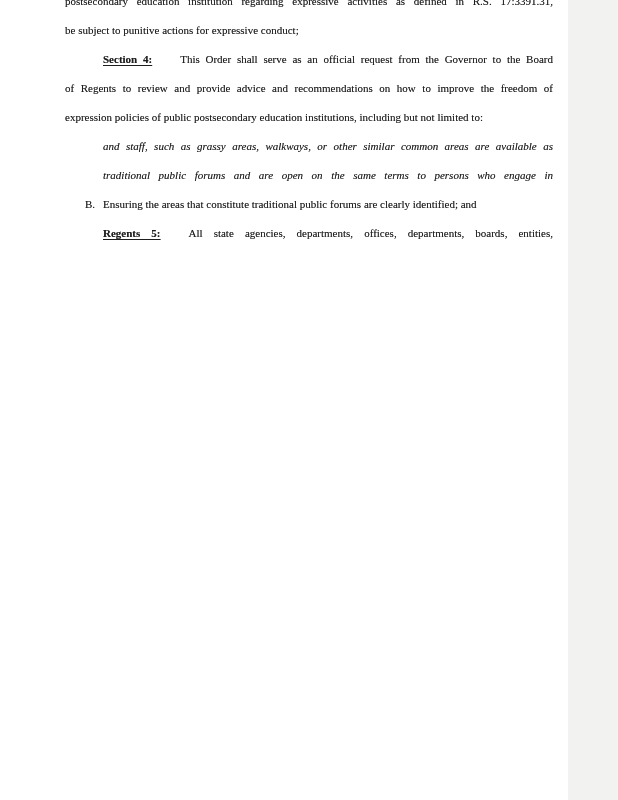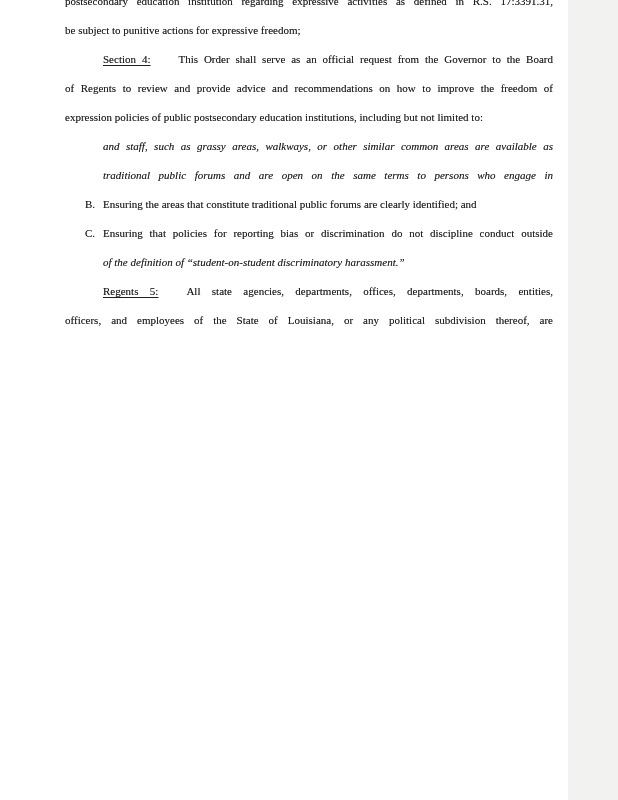--- a/index.html
+++ b/index.html
@@ -26,53 +26,48 @@
     height: 29px;
     line-height: 29px;
     text-align: justify;
     text-align-last: left;
   }
   .line.full { text-align-last: justify; }
   .line.indent { padding-left: 38px; }
   .line.li-first { padding-left: 20px; }
   .line.li-cont { padding-left: 38px; font-style: italic; }
   .marker { display: inline-block; width: 18px; }
-  .slabel { text-decoration: underline; text-underline-offset: 2px; }
+  .slabel { text-decoration: underline; text-underline-offset: 2px; font-weight: bold; }
   .tab { display: inline-block; width: 28px; }
 </style>
 </head>
 <body>
 
 <div class="page">
   <div class="content">
 
     <div>
       <div class="line full">postsecondary education institution regarding expressive activities as defined in R.S. 17:3391.31,</div>
-      <div class="line">be subject to punitive actions for expressive freedom;</div>
+      <div class="line">be subject to punitive actions for expressive conduct;</div>
     </div>
 
     <div>
       <div class="line full indent"><span class="slabel">Section 4:</span><span class="tab"></span><span>This Order shall serve as an official request from the Governor to the Board</span></div>
       <div class="line full">of Regents to review and provide advice and recommendations on how to improve the freedom of</div>
       <div class="line">expression policies of public postsecondary education institutions, including but not limited to:</div>
     </div>
 
     <div>
       <div>
         <div class="line full li-cont">and staff, such as grassy areas, walkways, or other similar common areas are available as</div>
         <div class="line full li-cont">traditional public forums and are open on the same terms to persons who engage in</div>
       </div>
       <div>
         <div class="line li-first"><span class="marker">B.</span><span>Ensuring the areas that constitute traditional public forums are clearly identified; and</span></div>
       </div>
-      <div>
-        <div class="line full li-first"><span class="marker">C.</span><span>Ensuring that policies for reporting bias or discrimination do not discipline conduct outside</span></div>
-        <div class="line li-cont">of the definition of “student-on-student discriminatory harassment.”</div>
-      </div>
     </div>
 
     <div>
       <div class="line full indent"><span class="slabel">Regents 5:</span><span class="tab"></span><span>All state agencies, departments, offices, departments, boards, entities,</span></div>
-      <div class="line full">officers, and employees of the State of Louisiana, or any political subdivision thereof, are</div>
     </div>
 
   </div>
 </div>
 
 </body></html>

